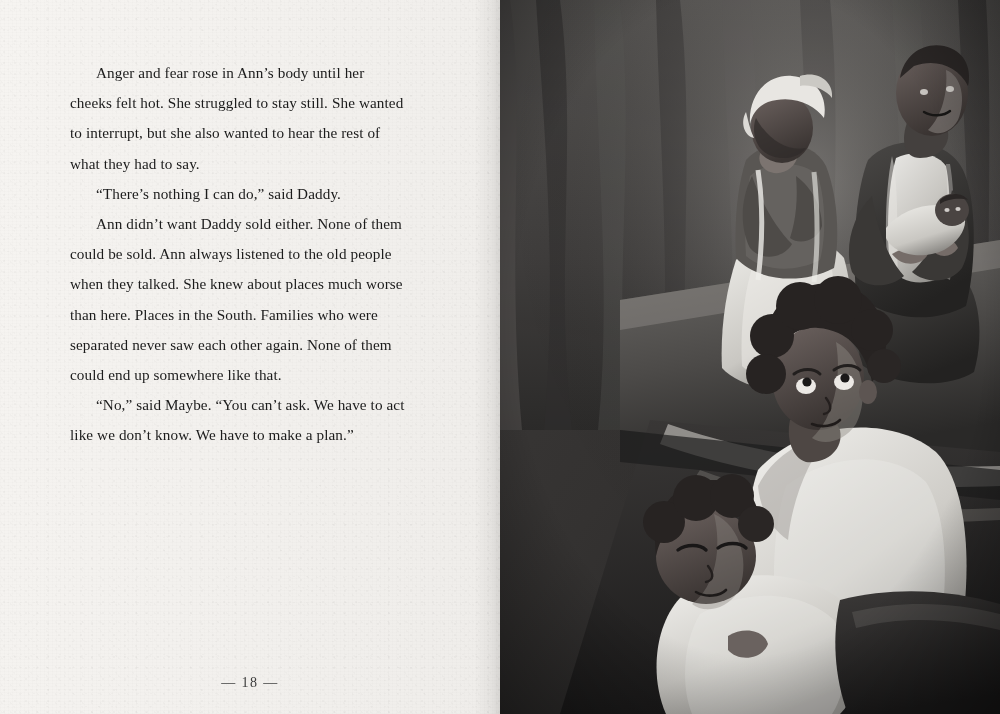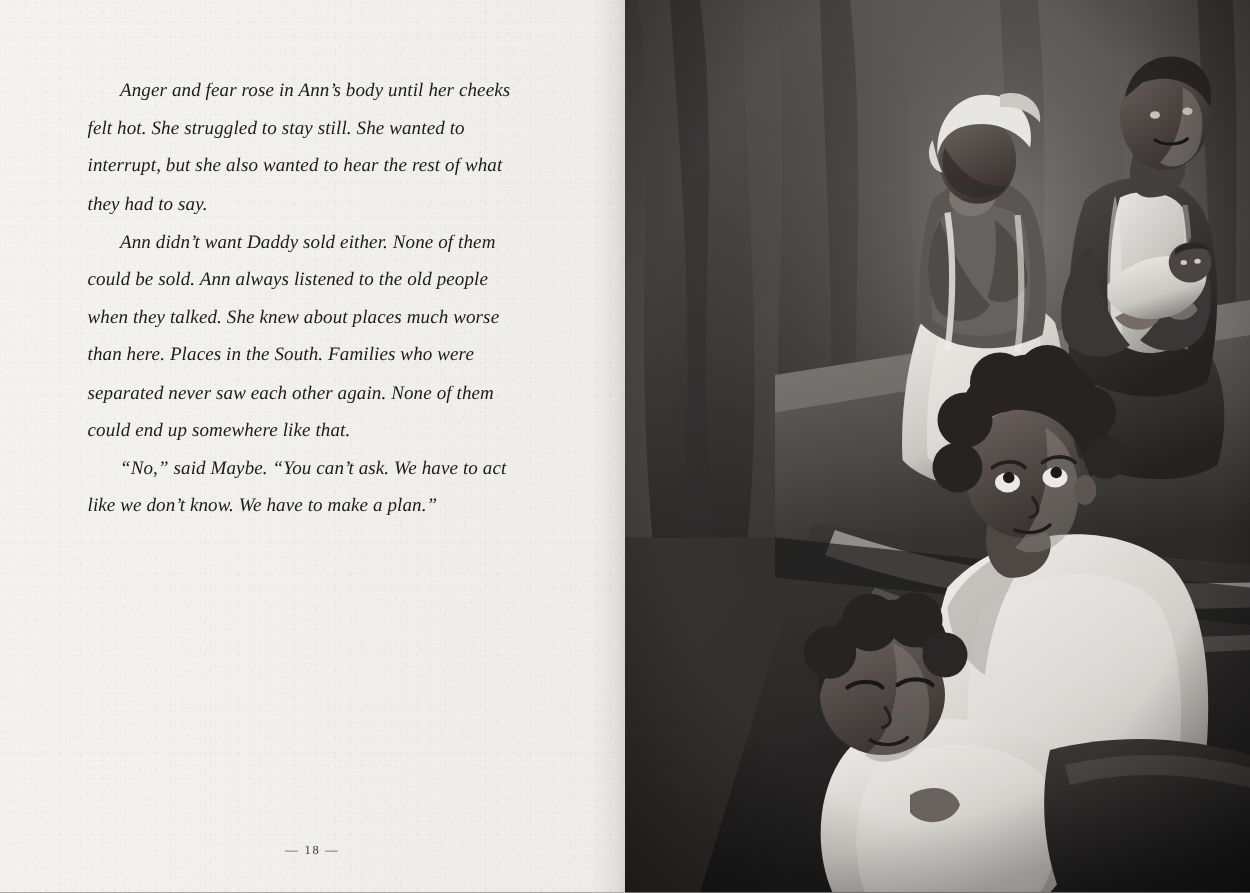--- a/index.html
+++ b/index.html
@@ -63,29 +63,28 @@
     width: 340px;
     z-index: 2;
   }
   .para {
     margin: 0;
     font-size: 15.2px;
     line-height: 30.2px;
     color: #1b1b1b;
     text-indent: 26px;
     letter-spacing: 0.1px;
-    font-style: italic;
   }
   .folio {
     position: absolute;
     left: 0;
     right: 0;
     top: 675px;
     text-align: center;
-    font-size: 10px;
+    font-size: 14px;
     color: #3b3b3b;
     letter-spacing: 1.4px;
     z-index: 2;
     font-family: Liberation Serif, serif;
   }
   .gutter-shadow {
     position: absolute;
     right: 0;
     top: 0;
     width: 26px;
@@ -114,20 +113,21 @@
   }
 </style>
 </head>
 <body>
 
 <div class="spread">
 
   <div class="page-left">
     <div class="text-block">
       <p class="para">Anger and fear rose in Ann’s body until her cheeks felt hot. She struggled to stay still. She wanted to interrupt, but she also wanted to hear the rest of what they had to say.</p>
+      <p class="para">“There’s nothing I can do,” said Daddy.</p>
       <p class="para">Ann didn’t want Daddy sold either. None of them could be sold. Ann always listened to the old people when they talked. She knew about places much worse than here. Places in the South. Families who were separated never saw each other again. None of them could end up somewhere like that.</p>
       <p class="para">“No,” said Maybe. “You can’t ask. We have to act like we don’t know. We have to make a plan.”</p>
     </div>
     <div class="folio">— 18 —</div>
     <div class="gutter-shadow"></div>
   </div>
 
   <div class="page-right">
     <div class="illus">
       <svg viewBox="0 0 500 714" xmlns="http://www.w3.org/2000/svg" aria-hidden="true">

